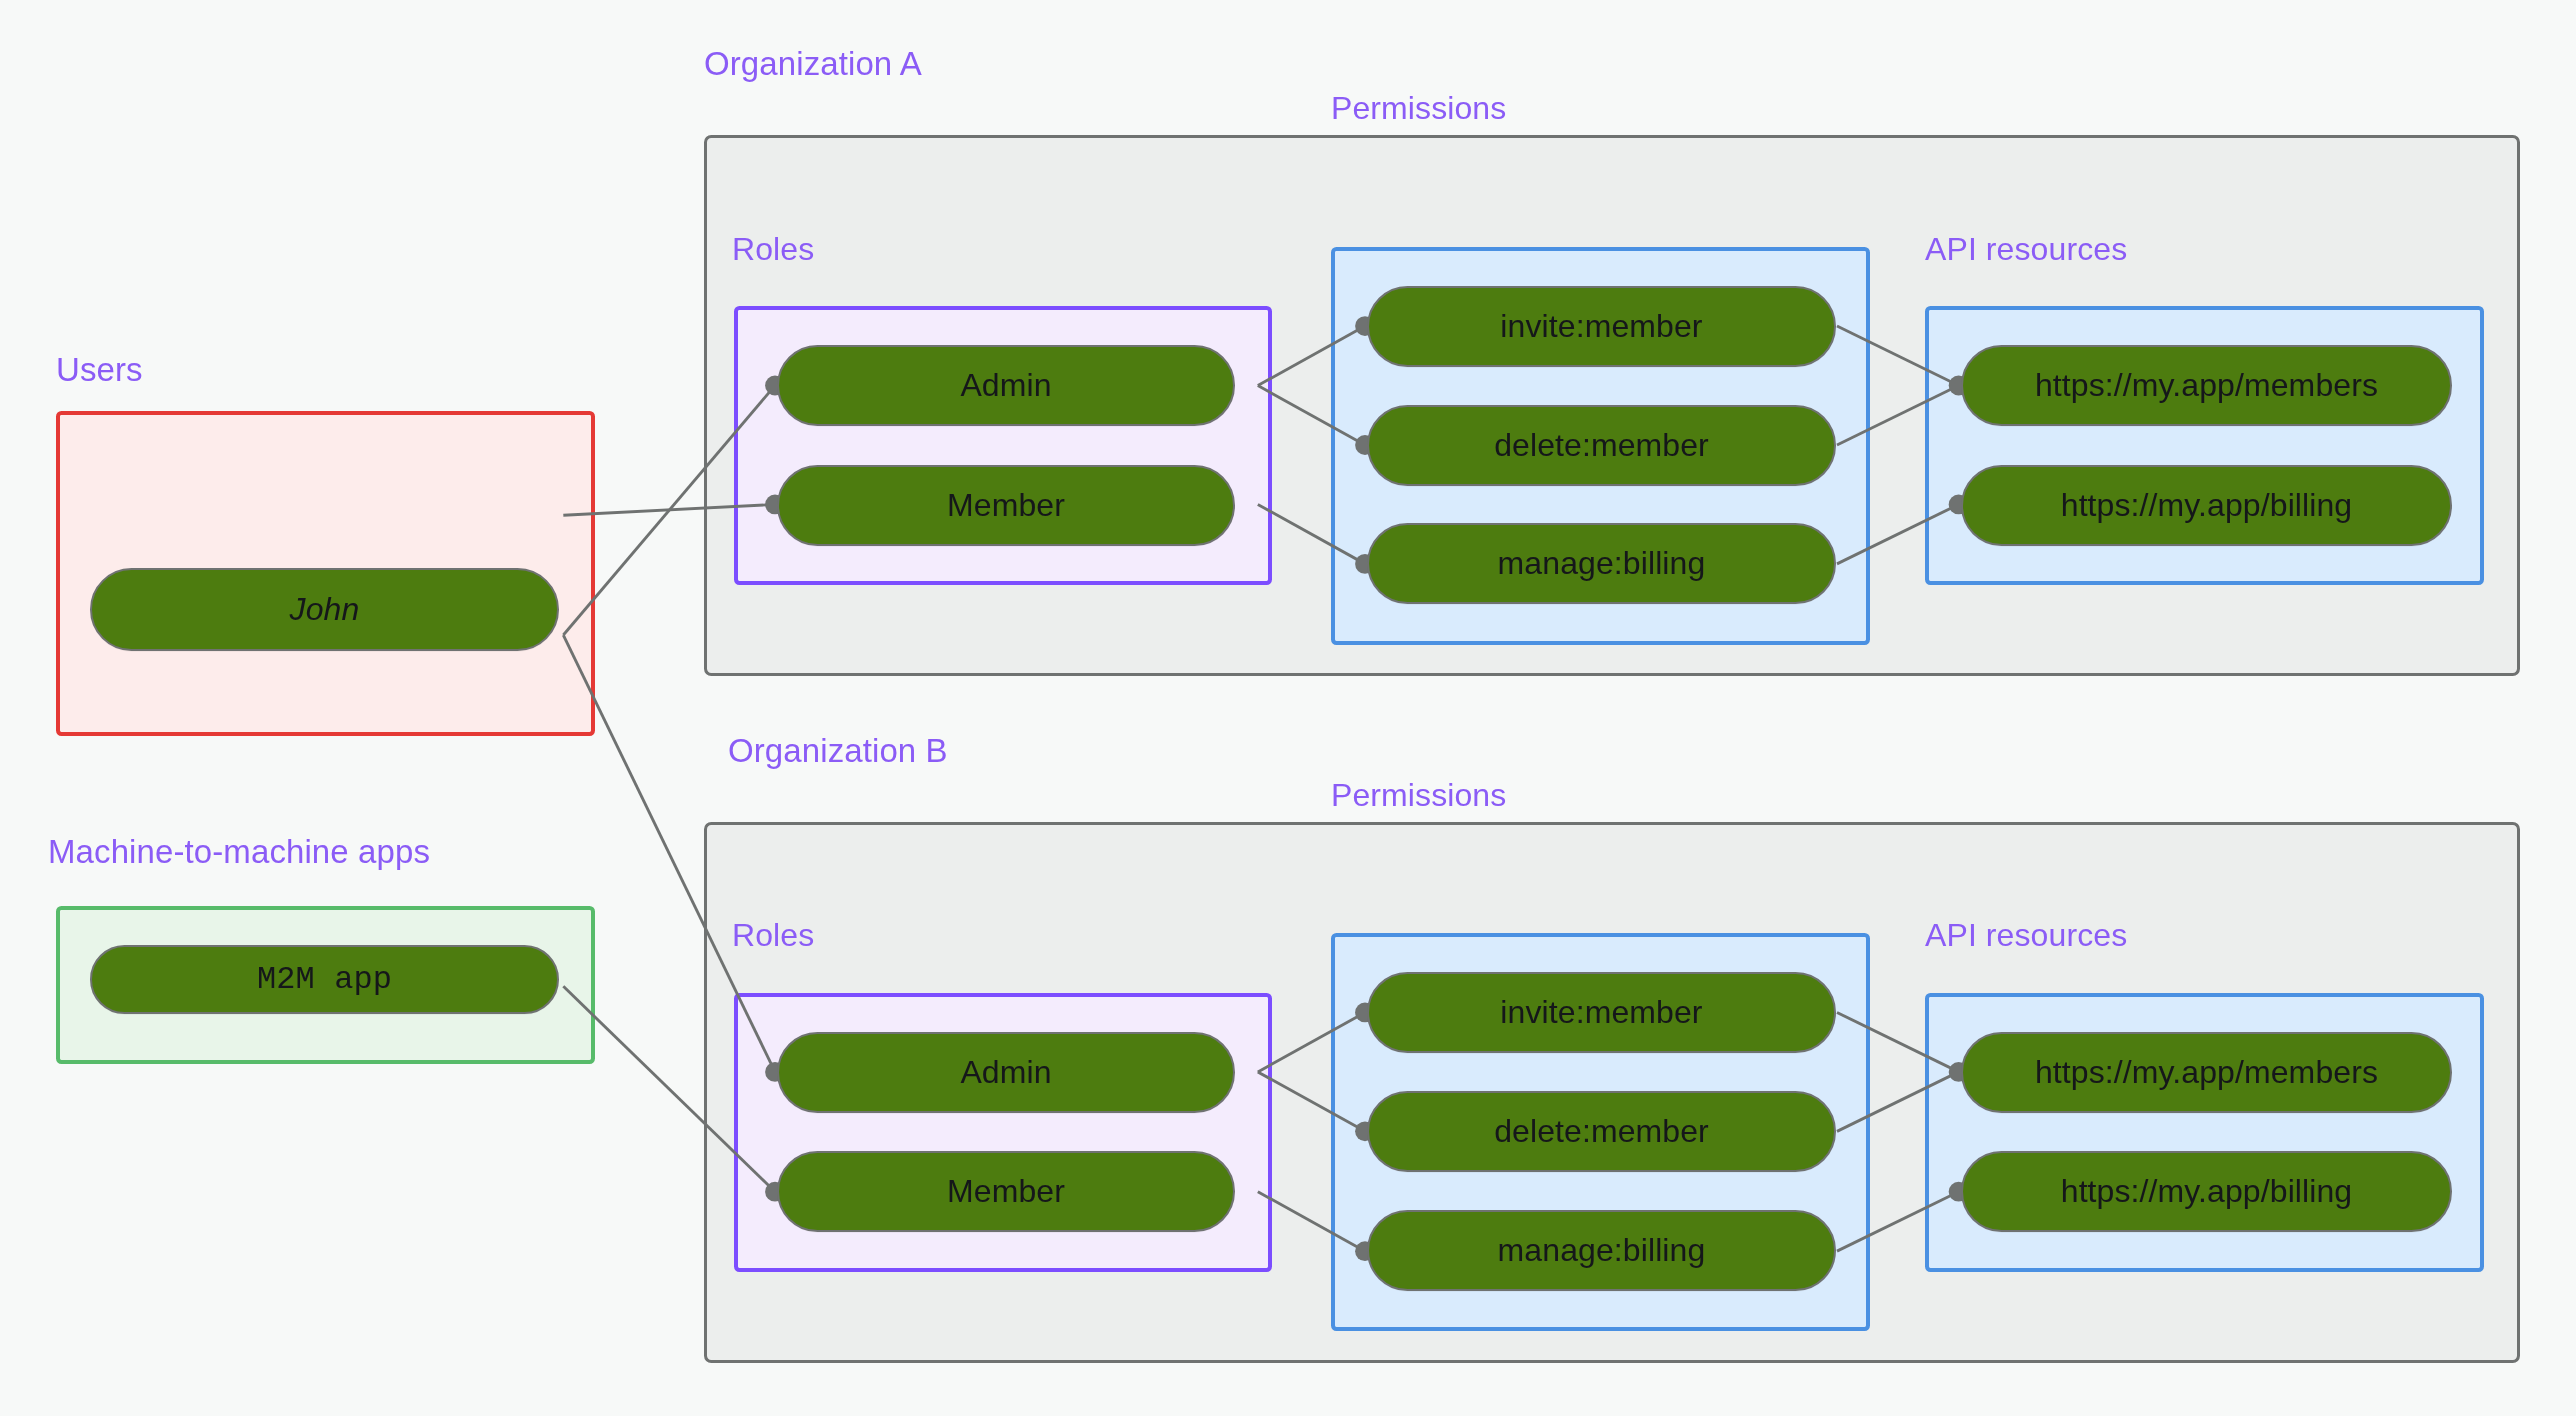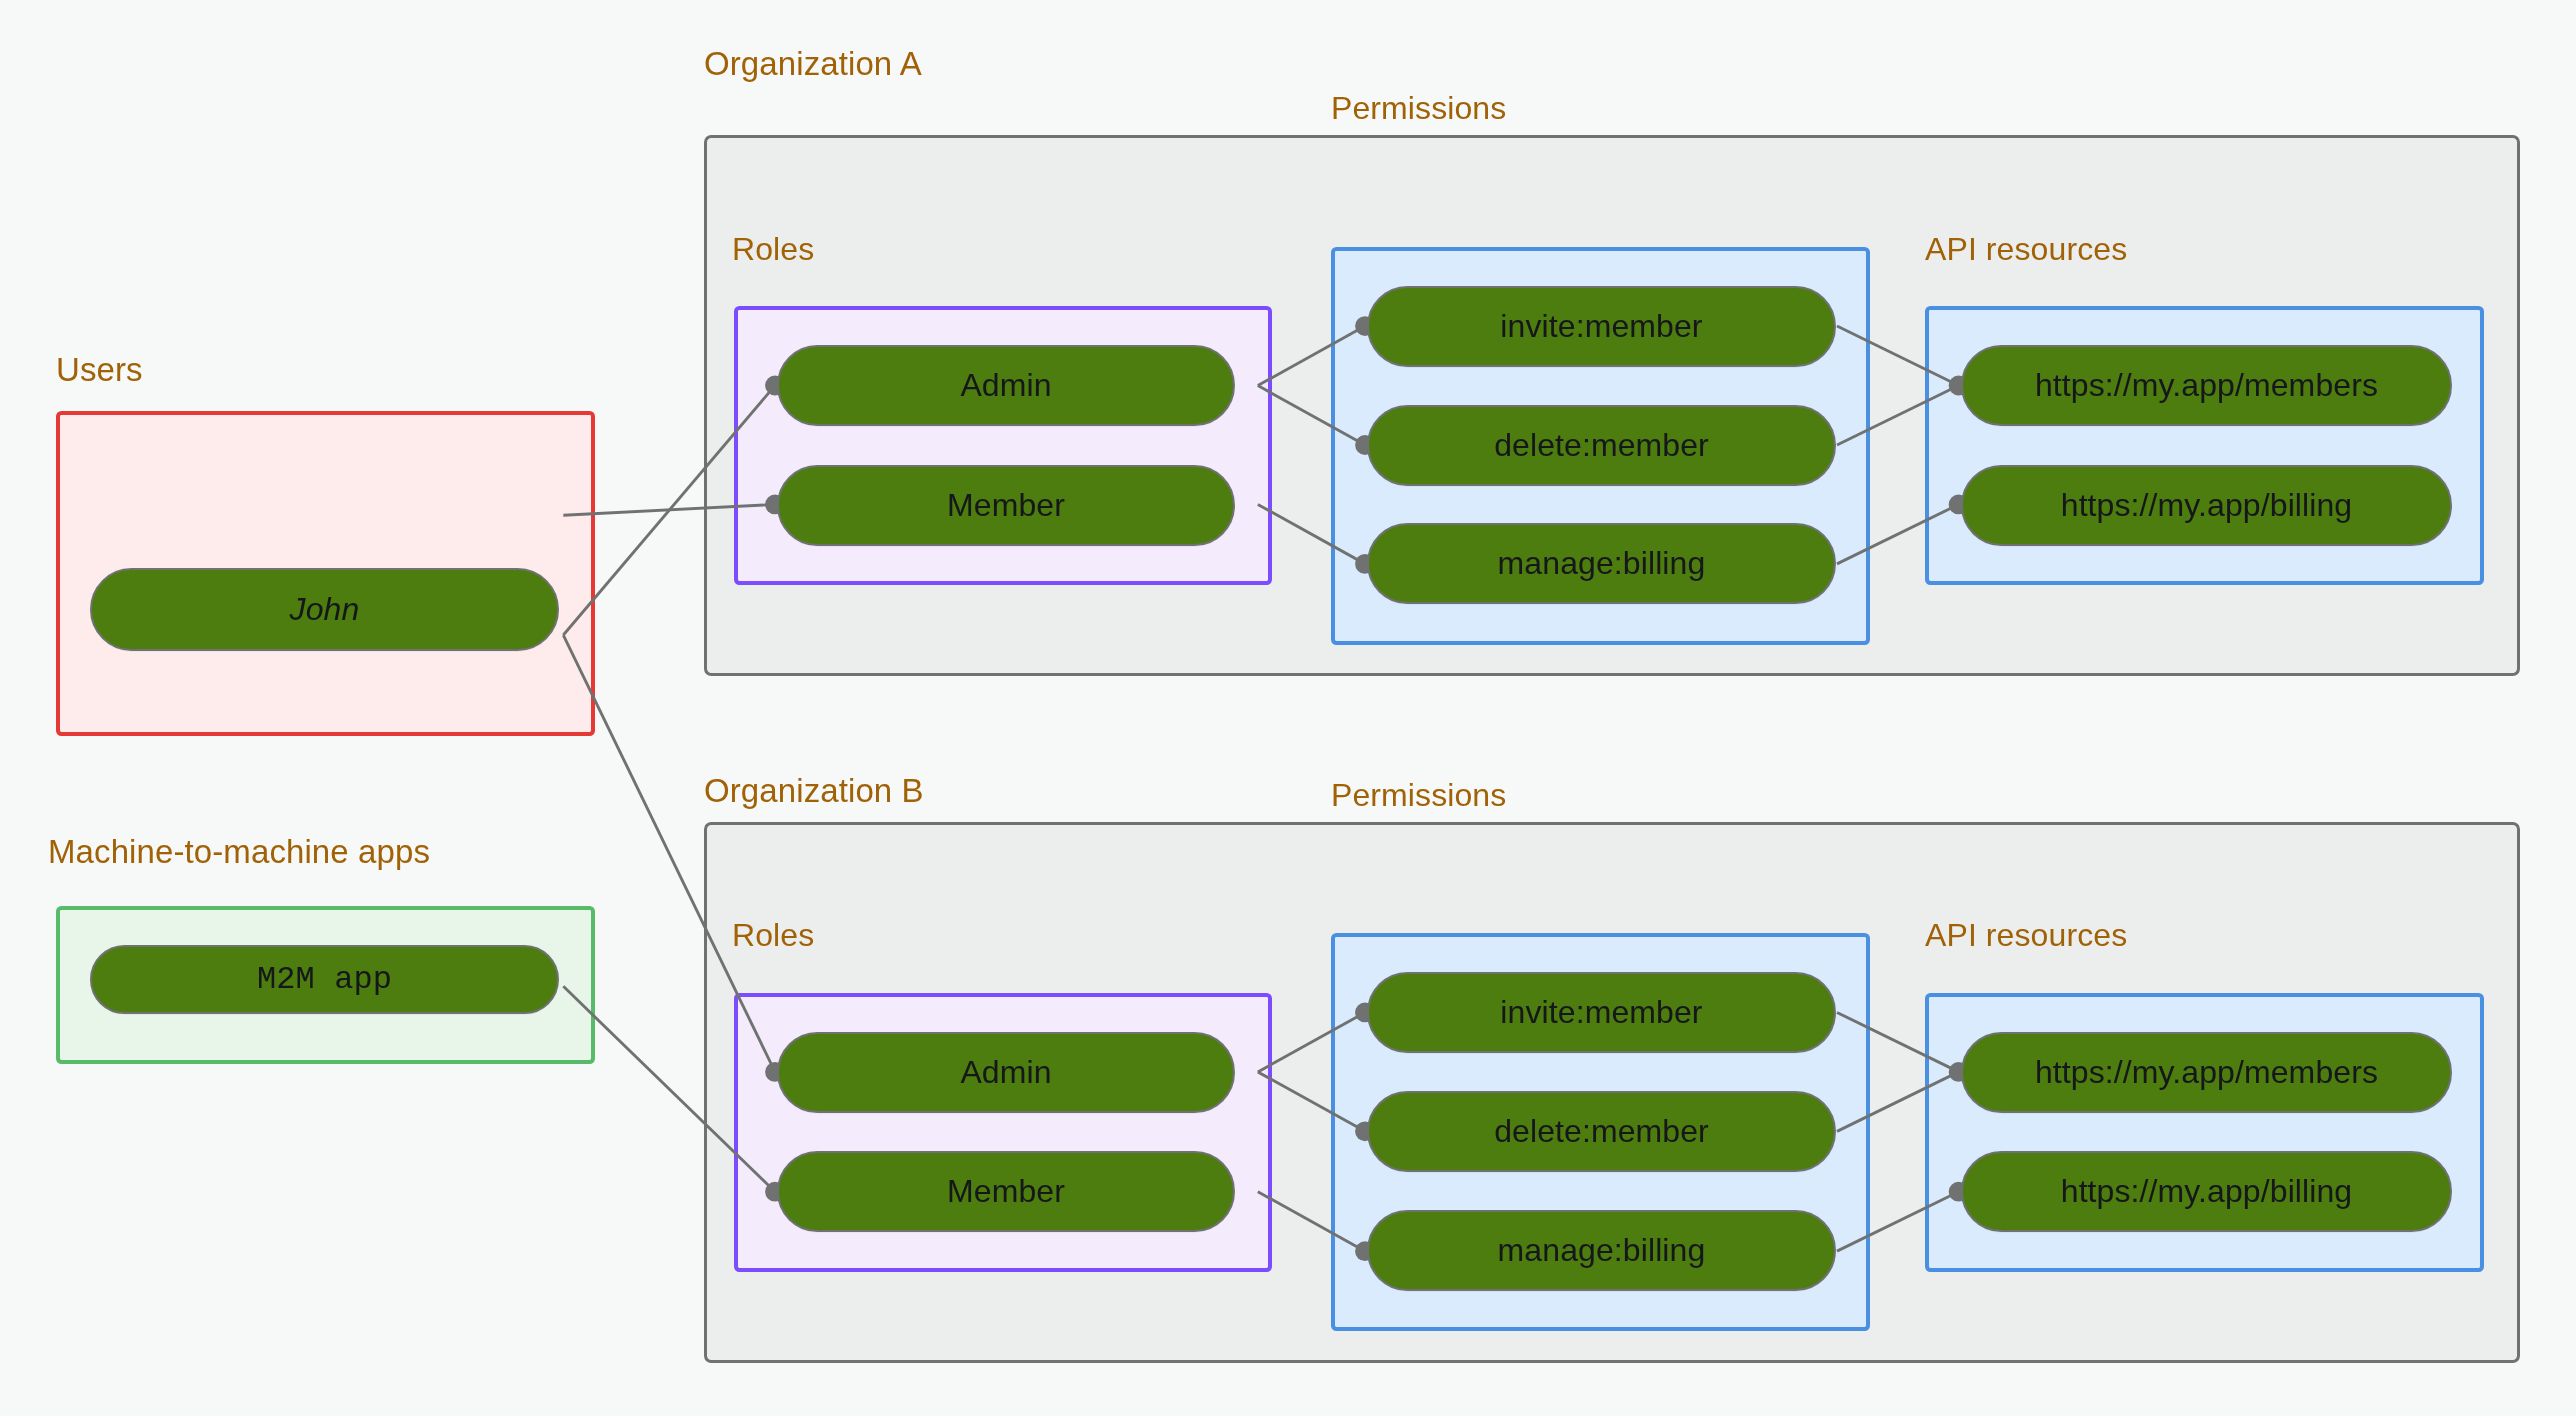--- a/index.html
+++ b/index.html
@@ -23,21 +23,21 @@
     width: 2576px;
     height: 1416px;
     pointer-events: none;
     z-index: 5;
   }
 
   
   .caption {
     position: absolute;
     font-size: 33px;
-    color: #a16207;
+    color: #8b5cf6;
     white-space: nowrap;
     letter-spacing: 0.1px;
     z-index: 8;
   }
 
   
   .group {
     position: absolute;
     box-sizing: border-box;
     border-radius: 5.4px;
@@ -172,21 +172,21 @@
   <div class="pill wide" style="left:1367px; top:523px; width:469px; height:81px;">manage:billing</div>
 
   <div class="caption" style="left:1925px; top:231px; font-size:32px;">API resources</div>
 
   <div class="group apis" style="left:1925px; top:306px; width:559px; height:279px;"></div>
 
   <div class="pill wide" style="left:1961px; top:345px; width:491px; height:81px;">https://my.app/members</div>
 
   <div class="pill wide" style="left:1961px; top:465px; width:491px; height:81px;">https://my.app/billing</div>
 
-  <div class="caption" style="left:704px; top:732px;margin-top:40px;">Organization B</div>
+  <div class="caption" style="left:728px; top:732px;">Organization B</div>
 
   <div class="group org" style="left:704px; top:822px; width:1816px; height:541px;"></div>
 
   <div class="caption" style="left:732px; top:917px; font-size:32px;">Roles</div>
 
   <div class="group roles" style="left:734px; top:993px; width:538px; height:279px;"></div>
 
   <div class="pill" style="left:777px; top:1032px; width:458px; height:81px;">Admin</div>
 
   <div class="pill" style="left:777px; top:1151px; width:458px; height:81px;">Member</div>

